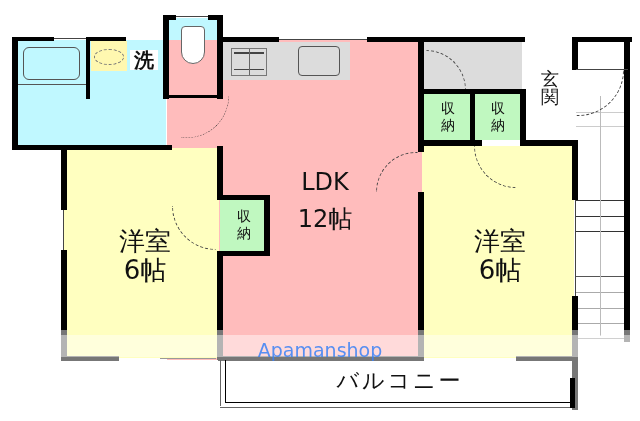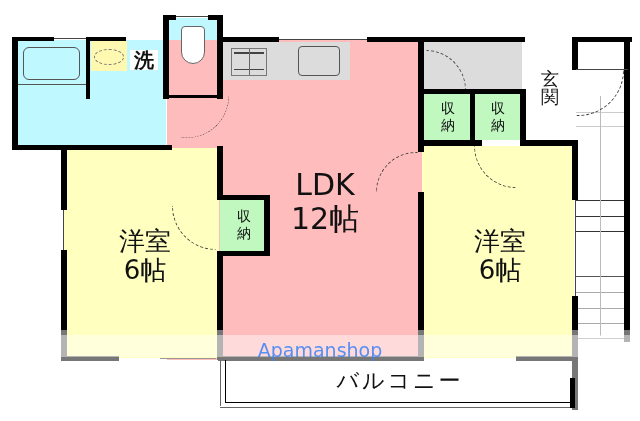--- a/index.html
+++ b/index.html
@@ -3,21 +3,21 @@
 <meta charset="utf-8">
 <style>
   html, body { margin:0; padding:0; background:#ffffff; }
   body { width:640px; height:421px; position:relative; overflow:hidden;
          font-family:"DejaVu Sans","Liberation Sans",sans-serif; }
   .abs { position:absolute; box-sizing:border-box; }
   .wall { position:absolute; background:#000; }
   .thin { position:absolute; background:#444; }
   .gray { position:absolute; background:#777; }
   .room-label { position:absolute; text-align:center; color:#111; line-height:1.0; }
-  .big { font-size:30px; font-weight:normal; }
+  .big { font-size:24px; font-weight:normal; }
   .mid { font-size:29px; }
   .stor { font-size:14px; line-height:1.2; }
 </style>
 </head>
 <body>
 
 <div class="abs" style="left:16px;top:40px;width:74px;height:106px;background:#c0f8ff;"></div>
 
 <div class="abs" style="left:90px;top:40px;width:76px;height:106px;background:#c0f8ff;"></div>
 
@@ -137,21 +137,21 @@
   <div class="thin" style="left:220px;top:407px;width:355px;height:1px;background:#666;"></div>
   <div class="wall" style="left:570px;top:378px;width:5px;height:30px;"></div>
 </div>
 
 <div class="abs" style="left:60px;top:335px;width:572px;height:22px;background:rgba(255,255,255,0.45);"></div>
 
 <div class="room-label" style="left:130px;top:50px;width:28px;font-size:20px;font-weight:bold;background:#fff;">洗</div>
 
 <div class="room-label" style="left:270px;top:170px;width:110px;">
   <div class="big">LDK</div>
-  <div class="big" style="margin-top:4px;">12帖</div>
+  <div class="big" style="margin-top:13px;">12帖</div>
 </div>
 
 <div class="room-label" style="left:100px;top:228px;width:90px;">
   <div class="mid" style="font-size:26px;">洋室</div>
   <div class="mid" style="font-size:26px;margin-top:3px;">6帖</div>
 </div>
 
 <div class="room-label" style="left:455px;top:228px;width:90px;">
   <div class="mid" style="font-size:26px;">洋室</div>
   <div class="mid" style="font-size:26px;margin-top:3px;">6帖</div>

